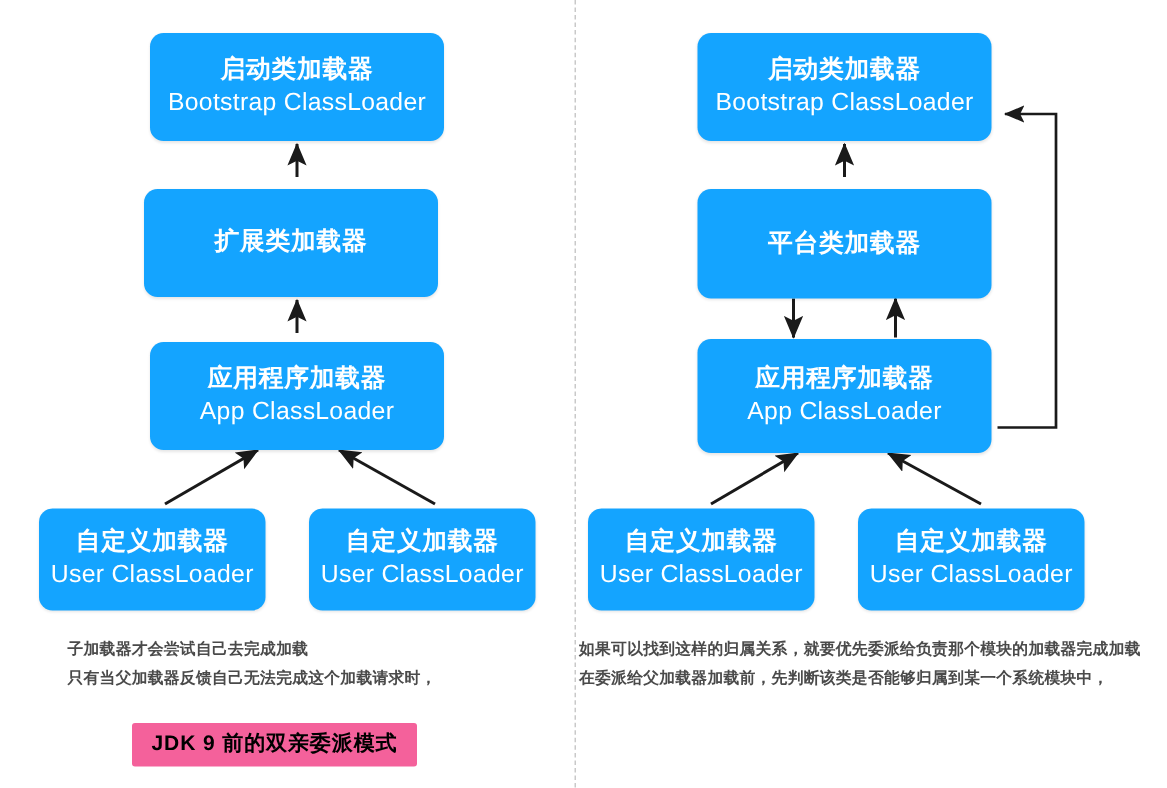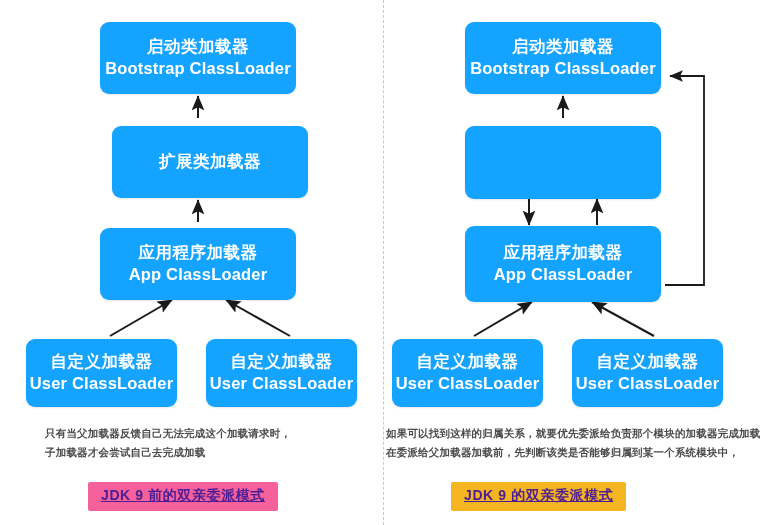--- a/index.html
+++ b/index.html
@@ -49,21 +49,21 @@
     text-align: center;
     line-height: 1.32;
   }
   .node .cn {
     font-size: 16.5px;
     font-weight: 700;
     letter-spacing: 0.5px;
   }
   .node .en {
     font-size: 16.5px;
-    font-weight: 700;
+    font-weight: 400;
     letter-spacing: 0.2px;
   }
 
   svg.arrows {
     position: absolute;
     left: 0;
     top: 0;
     width: 100%;
     height: 525px;
     pointer-events: none;
@@ -74,28 +74,27 @@
     font-size: 10.5px;
     color: #4a4a4a;
     font-weight: 700;
     line-height: 1.85;
     letter-spacing: 0.2px;
     white-space: nowrap;
   }
 
   .badge {
     position: absolute;
-    color: #4c1d95;
+    color: #000000;
     font-size: 14px;
     font-weight: 700;
     padding: 5px 13px 6px 13px;
     letter-spacing: 0.6px;
     border-radius: 2px;
     white-space: nowrap;
-    text-decoration: underline;
   }
   .badge-pink   { background: #F4619B; }
   .badge-orange { background: #F5B521; }
 </style>
 </head>
 <body>
 
 <div class="canvas">
 
   <div class="panel panel-left">
@@ -114,42 +113,42 @@
       <line x1="110" y1="336" x2="172" y2="300" stroke="#1a1a1a" stroke-width="2" marker-end="url(#ahL)"></line>
 
       <line x1="290" y1="336" x2="226" y2="300" stroke="#1a1a1a" stroke-width="2" marker-end="url(#ahL)"></line>
     </svg>
 
     <div class="node" style="left:100px; top:22px; width:196px; height:72px;">
       <div class="cn">启动类加载器</div>
       <div class="en">Bootstrap ClassLoader</div>
     </div>
 
-    <div class="node" style="left:112px; top:126px; width:196px; height:72px;">
+    <div class="node" style="left:96px; top:126px; width:196px; height:72px;">
       <div class="cn">扩展类加载器</div>
     </div>
 
     <div class="node" style="left:100px; top:228px; width:196px; height:72px;">
       <div class="cn">应用程序加载器</div>
       <div class="en">App ClassLoader</div>
     </div>
 
     <div class="node" style="left:26px; top:339px; width:151px; height:68px;">
       <div class="cn">自定义加载器</div>
       <div class="en">User ClassLoader</div>
     </div>
 
     <div class="node" style="left:206px; top:339px; width:151px; height:68px;">
       <div class="cn">自定义加载器</div>
       <div class="en">User ClassLoader</div>
     </div>
 
     <div class="caption" style="left:45px; top:424px;">
+      <div>子加载器才会尝试自己去完成加载</div>
       <div>只有当父加载器反馈自己无法完成这个加载请求时，</div>
-      <div>子加载器才会尝试自己去完成加载</div>
     </div>
 
     <div class="badge badge-pink" style="left:88px; top:482px;">JDK 9 前的双亲委派模式</div>
   </div>
 
   <div class="panel panel-right">
 
     <svg class="arrows" viewBox="0 0 394 525">
       <defs>
         <marker id="ahR" markerWidth="9" markerHeight="9" refX="7.2" refY="3.2" orient="auto">
@@ -169,20 +168,21 @@
 
       <path d="M 281 285 L 320 285 L 320 76 L 286 76" stroke="#1a1a1a" stroke-width="1.8" fill="none" marker-end="url(#ahR)"></path>
     </svg>
 
     <div class="node" style="left:81px; top:22px; width:196px; height:72px;">
       <div class="cn">启动类加载器</div>
       <div class="en">Bootstrap ClassLoader</div>
     </div>
 
     <div class="node" style="left:81px; top:126px; width:196px; height:73px;">
+      <div class="cn">平台类加载器</div>
     </div>
 
     <div class="node" style="left:81px; top:226px; width:196px; height:76px;">
       <div class="cn">应用程序加载器</div>
       <div class="en">App ClassLoader</div>
     </div>
 
     <div class="node" style="left:8px; top:339px; width:151px; height:68px;">
       <div class="cn">自定义加载器</div>
       <div class="en">User ClassLoader</div>
@@ -191,17 +191,16 @@
     <div class="node" style="left:188px; top:339px; width:151px; height:68px;">
       <div class="cn">自定义加载器</div>
       <div class="en">User ClassLoader</div>
     </div>
 
     <div class="caption" style="left:2px; top:424px;">
       <div>如果可以找到这样的归属关系，就要优先委派给负责那个模块的加载器完成加载</div>
       <div>在委派给父加载器加载前，先判断该类是否能够归属到某一个系统模块中，</div>
     </div>
 
-    <div class="badge badge-orange" style="left:67px; top:482px;">JDK 9 的双亲委派模式</div>
   </div>
 
   <div class="divider"></div>
 </div>
 
 </body></html>

